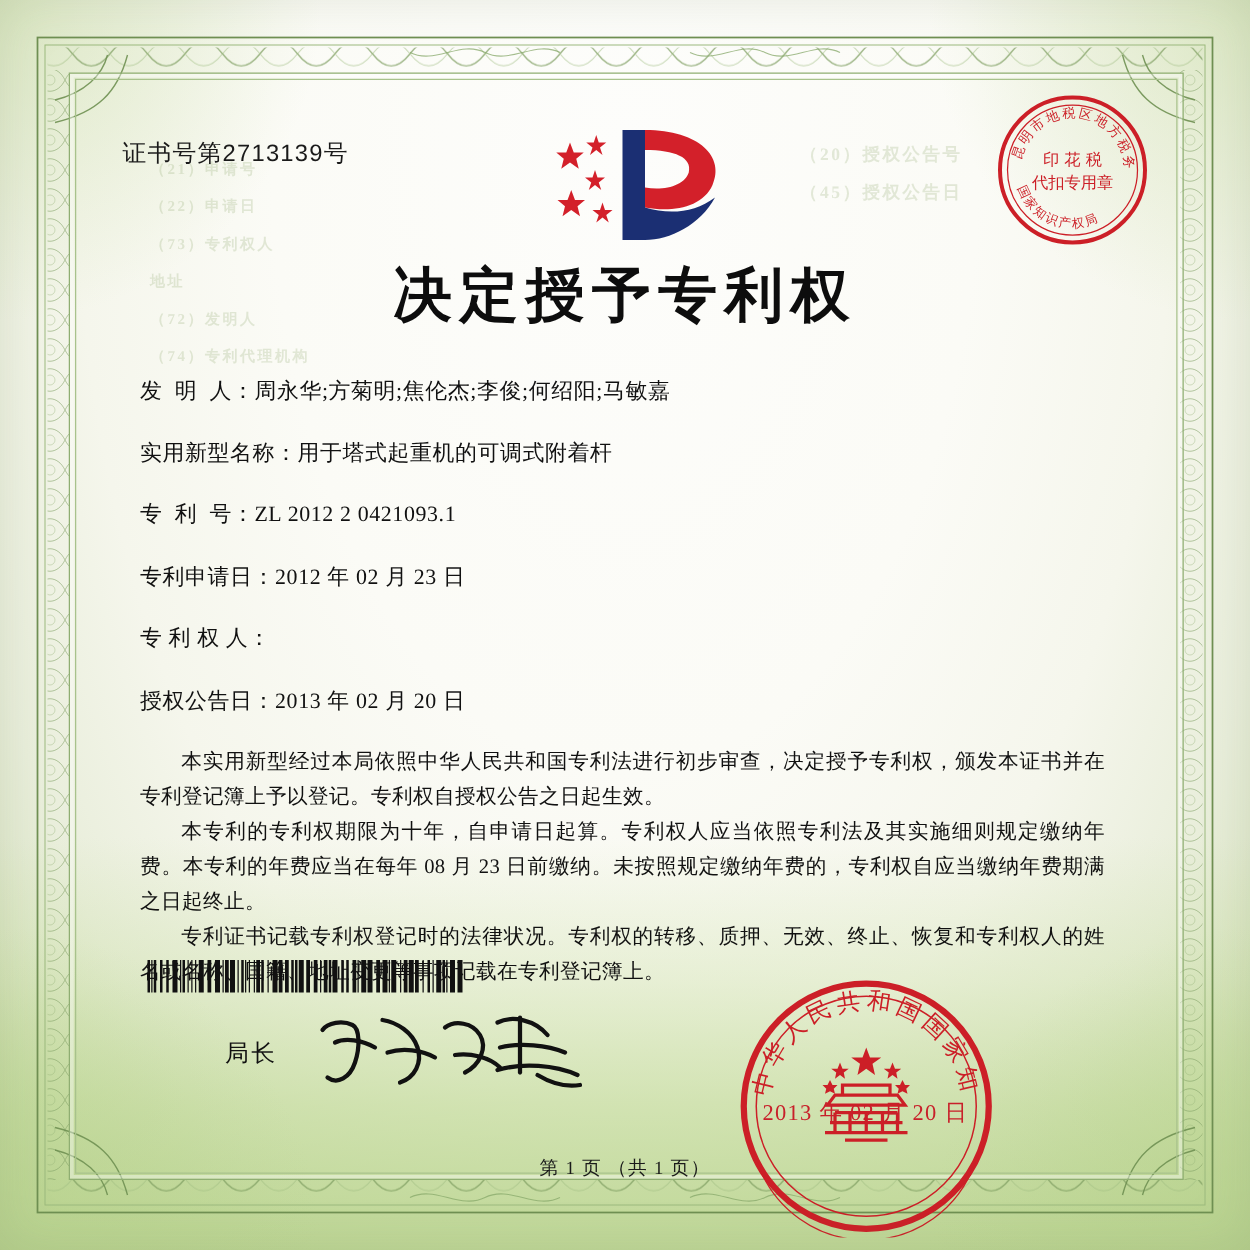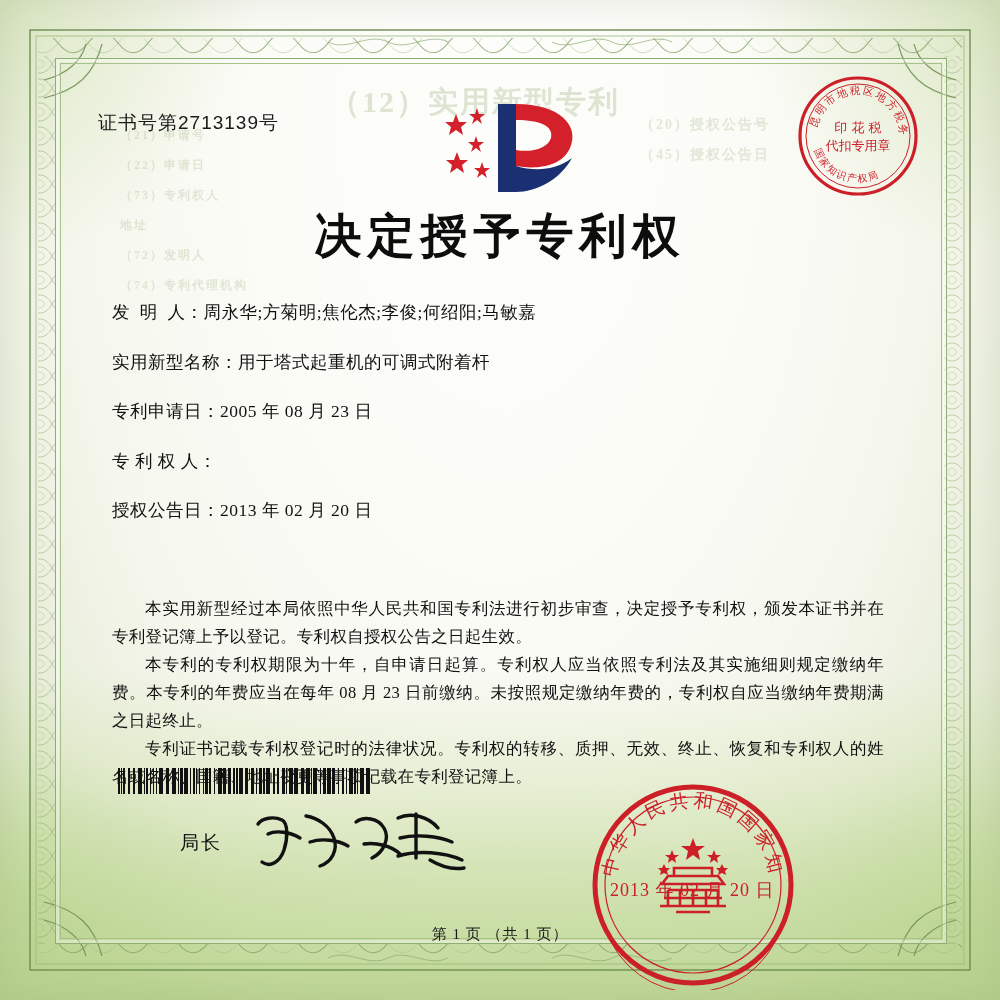--- a/index.html
+++ b/index.html
@@ -276,21 +276,20 @@
       <path d="M300 14 C320 24, 340 4, 360 14 C380 24, 400 4, 420 14"></path>
       <path d="M524 14 C544 24, 564 4, 584 14 C604 24, 624 4, 644 14"></path>
       <path d="M300 930 C320 920, 340 940, 360 930 C380 920, 400 940, 420 930"></path>
       <path d="M524 930 C544 920, 564 940, 584 930 C604 920, 624 940, 644 930"></path>
     </g>
   </svg>
 
   <div class="inner-border"></div>
   <div class="inner-border2"></div>
 
-  <div class="ghost ghost-title">（12）实用新型专利</div>
   <div class="ghost ghost-lines" style="white-space:pre-line">（21）申请号
 （22）申请日
 （73）专利权人
 地址
 （72）发明人
 （74）专利代理机构</div>
   <div class="ghost ghost-lines2" style="white-space:pre-line">（20）授权公告号
 （45）授权公告日</div>
 
   <div class="cert-number">证书号第2713139号</div>
@@ -328,22 +327,26 @@
   <div class="fields">
     <div class="field-row">
       <span class="field-label">发  明  人：</span>
       <span class="field-value">周永华;方菊明;焦伦杰;李俊;何绍阳;马敏嘉</span>
     </div>
     <div class="field-row">
       <span class="field-label">实用新型名称：</span>
       <span class="field-value">用于塔式起重机的可调式附着杆</span>
     </div>
     <div class="field-row">
+      <span class="field-label">专  利  号：</span>
+      <span class="field-value">ZL 2012 2 0421093.1</span>
+    </div>
+    <div class="field-row">
       <span class="field-label">专利申请日：</span>
-      <span class="field-value">2005 年 08 月 23 日</span>
+      <span class="field-value">2012 年 02 月 23 日</span>
     </div>
     <div class="field-row">
       <span class="field-label">专 利 权 人：</span>
     </div>
     <div class="field-row">
       <span class="field-label">授权公告日：</span>
       <span class="field-value">2013 年 02 月 20 日</span>
     </div>
   </div>
 

